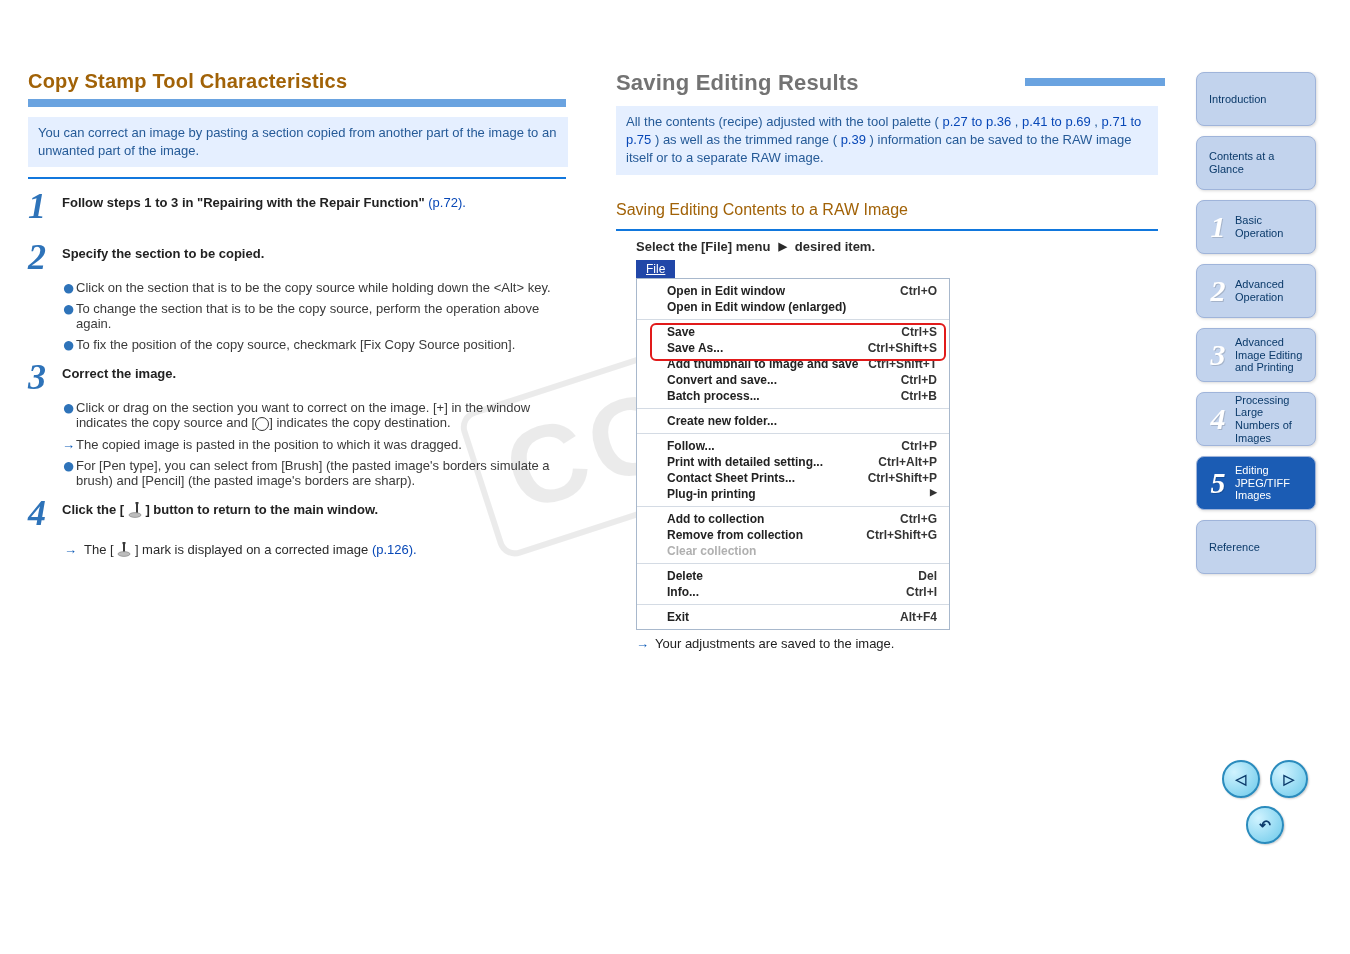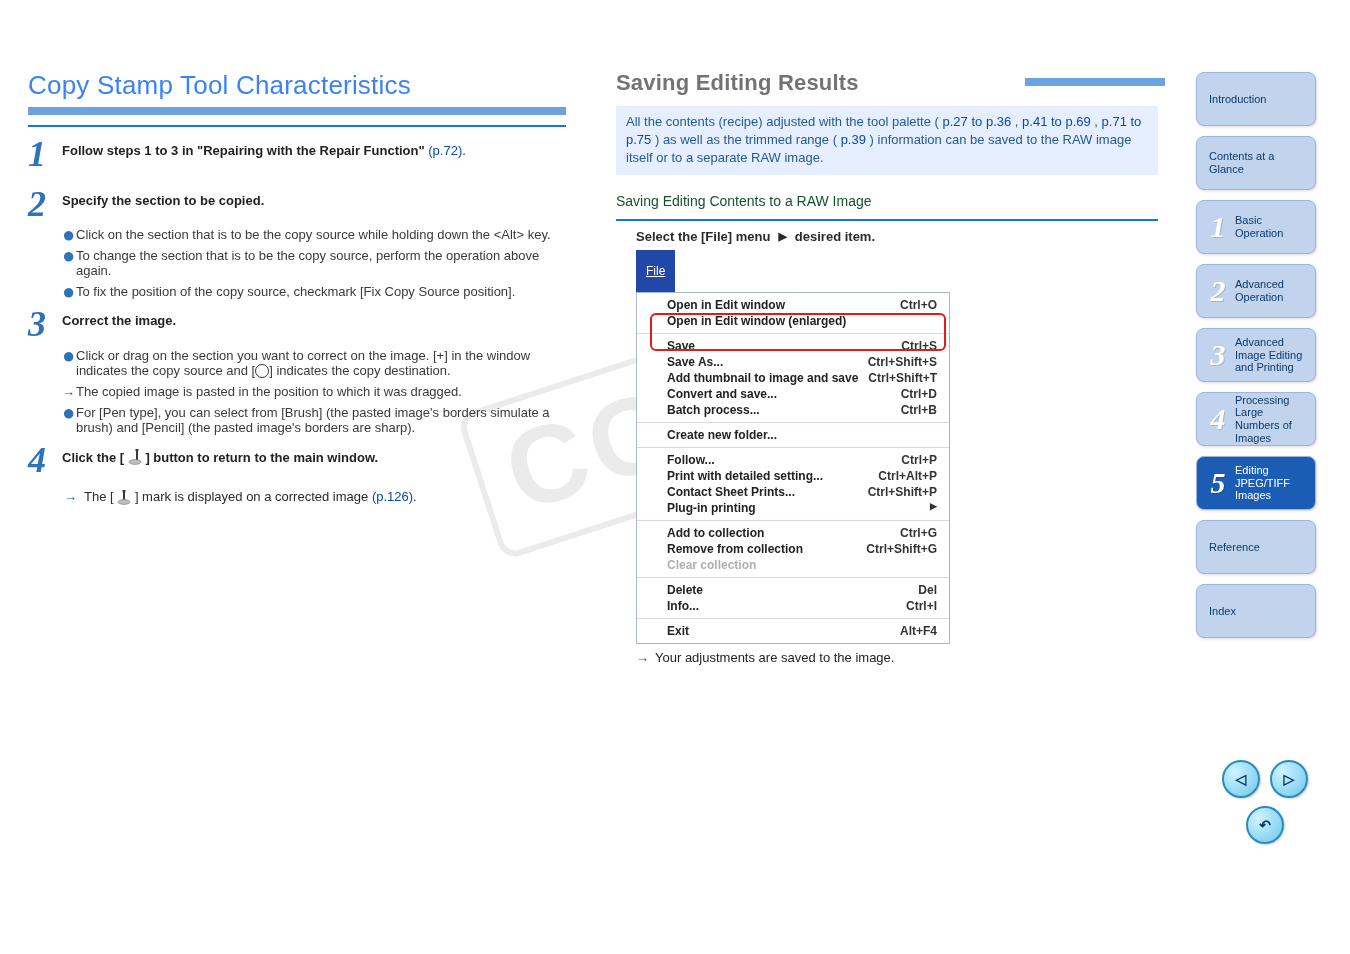--- a/index.html
+++ b/index.html
@@ -13,23 +13,23 @@
     position: relative;
     background: #fff;
   }
   .page {
     position: absolute;
     left: 28px;
     top: 70px;
     width: 1130px;
   }
   .section-title {
-    font-size: 26px;
-    font-weight: normal;
-    color: #3b82f6;
+    font-size: 20px;
+    font-weight: bold;
+    color: #a16207;
     letter-spacing: 0.2px;
   }
   .hr-title {
     height: 8px;
     background: #6aa3e0;
     margin-top: 6px;
     width: 538px;
   }
   .lightbox {
     background: #e5efff;
@@ -107,21 +107,21 @@
   .file-menu-wrap {
     width: 322px;
     margin-left: 20px;
     margin-top: 6px;
     position: relative;
   }
   .file-label {
     background: #2147a8;
     color: #fff;
     font-size: 12px;
-    padding: 14px 10px;
+    padding: 2px 10px;
     display: inline-block;
     text-decoration: underline;
   }
   .file-menu {
     border: 1px solid #a8b8cc;
     background: #ffffff;
     font-size: 12px;
     color: #222;
     width: 312px;
   }
@@ -263,20 +263,21 @@
 <body>
 
 <div class="watermark">COPY</div>
 
 <div class="page">
   <div class="two-col">
 
     <div class="col-l">
       <div class="section-title">Copy Stamp Tool Characteristics</div>
       <div class="hr-title"></div>
+      <div class="lightbox">You can correct an image by pasting a section copied from another part of the image to an unwanted part of the image.</div>
       <div class="thin-rule"></div>
 
       <div class="steps">
 
         <div class="step">
           <div class="bignum">1</div>
           <div class="body">
             <span class="head">Follow steps 1 to 3 in "Repairing with the Repair Function"</span>
             <a class="xref" href="#">(p.72).</a>
           </div>
@@ -365,21 +366,21 @@
         <a class="xref" href="#">p.27 to p.36</a>
         <span>, </span>
         <a class="xref" href="#">p.41 to p.69</a>
         <span>, </span>
         <a class="xref" href="#">p.71 to p.75</a>
         <span>) as well as the trimmed range (</span>
         <a class="xref" href="#">p.39</a>
         <span>) information can be saved to the RAW image itself or to a separate RAW image.</span>
       </div>
 
-      <div style="font-size:14px;color:#14532d;margin-top:18px">Saving Editing Contents to a RAW Image</div>
+      <div style="font-size:16px;color:#a16207;margin-top:26px">Saving Editing Contents to a RAW Image</div>
       <div class="thin-rule-r"></div>
 
       <div class="menu-line" style="font-weight:bold">
         <span>Select the [File] menu </span>
         <span class="tri">▶</span>
         <span> desired item.</span>
       </div>
 
       <div class="file-menu-wrap">
         <span class="file-label">File</span>
@@ -506,23 +507,20 @@
     <div class="tab">
       <div class="tnum">4</div>
       <div class="tlabel">Processing Large Numbers of Images</div>
     </div>
     <div class="tab selected">
       <div class="tnum">5</div>
       <div class="tlabel">Editing JPEG/TIFF Images</div>
     </div>
     <div class="tab">
       <div class="tlabel">Reference</div>
-    </div>
-    <div class="tab">
-      <div class="tlabel">Index</div>
     </div>
   </div>
 
 <div class="navbtns">
   <div class="navrow">
     <div class="circle">◁</div>
     <div class="circle">▷</div>
   </div>
   <div class="circle">↶</div>
 </div>

